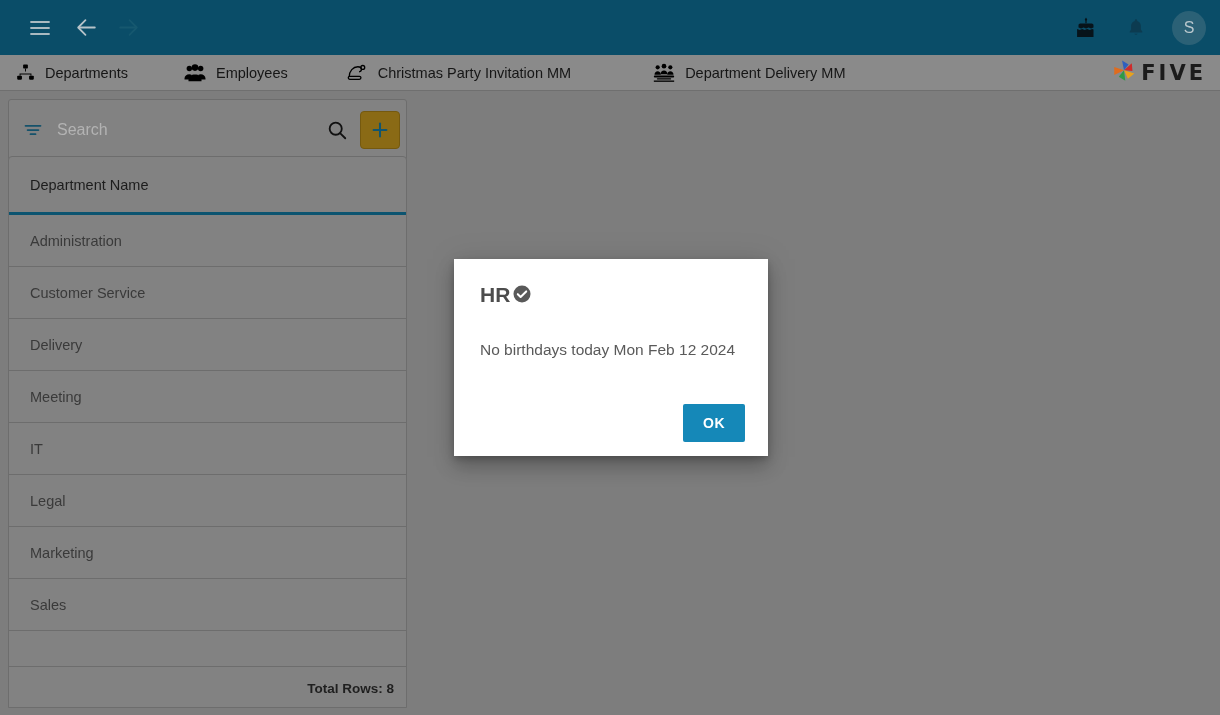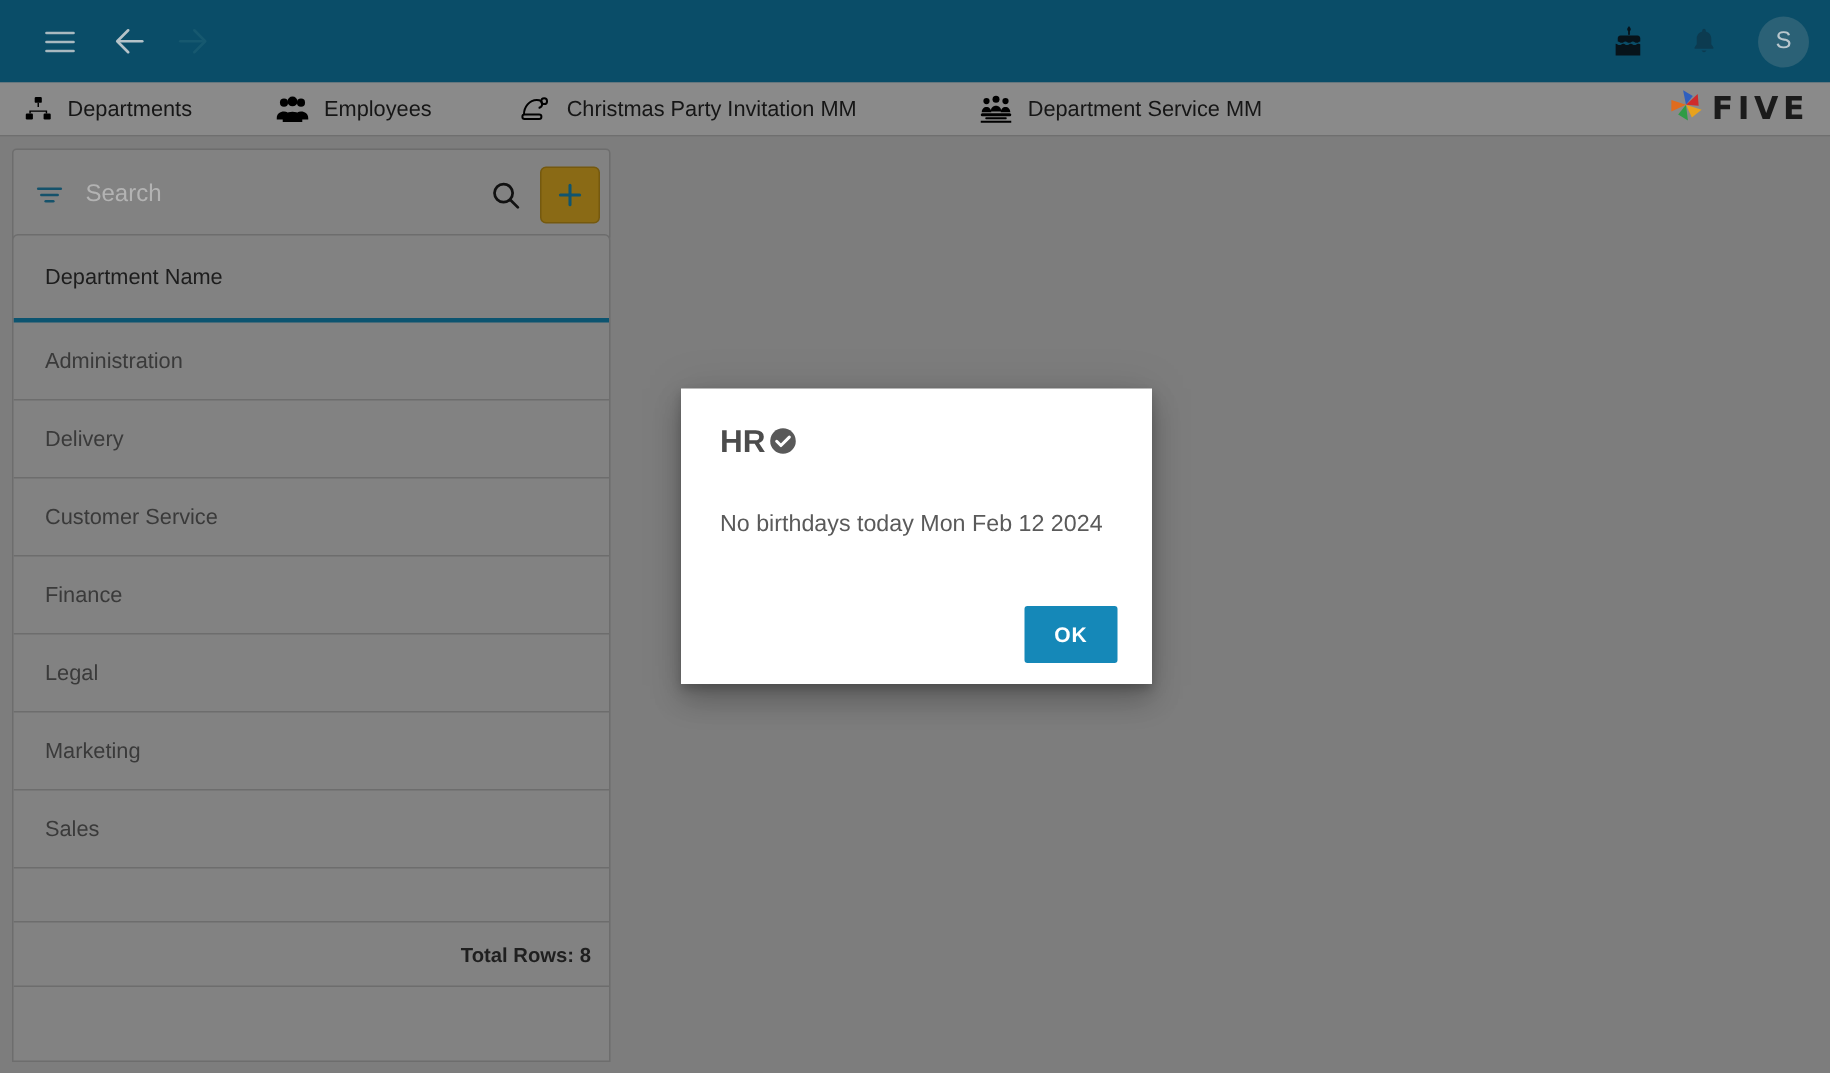--- a/index.html
+++ b/index.html
@@ -253,21 +253,21 @@
         <circle cx="13" cy="3.8" r="2.8"></circle>
         <circle cx="20.6" cy="5.2" r="2.5"></circle>
         <path d="M1.6 14.2c0-2.6 1.7-4.2 3.8-4.2s3.8 1.6 3.8 4.2z"></path>
         <path d="M8.8 13.6c0-2.9 1.9-4.6 4.2-4.6s4.2 1.7 4.2 4.6z"></path>
         <path d="M16.8 14.2c0-2.6 1.7-4.2 3.8-4.2s3.8 1.6 3.8 4.2z"></path>
         <rect x="0.8" y="15" width="24.4" height="2.4" rx="1.2"></rect>
         <rect x="4.4" y="18.2" width="17.2" height="1.5" rx=".7"></rect>
         <rect x="0.8" y="21" width="24.4" height="1.6"></rect>
       </svg>
     </span>
-    <span>Department Service MM</span>
+    <span>Department Delivery MM</span>
   </div>
 
   <div class="brand">
     <span>
       <svg width="26" height="26" viewBox="0 0 40 40">
         <polygon points="20,19 17,4 27,10" fill="#2f5fbf"></polygon>
         <polygon points="20,19 32,8 33,20" fill="#cf2b2b"></polygon>
         <polygon points="20,19 36,24 26,32" fill="#e8a21c"></polygon>
         <polygon points="20,19 22,35 12,29" fill="#2e9b45"></polygon>
         <polygon points="20,19 5,26 5,14" fill="#e06c1e"></polygon>
@@ -302,27 +302,30 @@
 
 <div class="listpanel">
   <div class="list-head">
     <span>Department Name</span>
   </div>
 
   <div class="list-row">
     <span>Administration</span>
     </div>
   <div class="list-row">
+    <span>Customer Service</span>
+    </div>
+  <div class="list-row">
     <span>Delivery</span>
     </div>
   <div class="list-row">
-    <span>Customer Service</span>
-    </div>
-  <div class="list-row">
-    <span>Finance</span>
+    <span>Meeting</span>
+    </div>
+  <div class="list-row">
+    <span>IT</span>
     </div>
   <div class="list-row">
     <span>Legal</span>
     </div>
   <div class="list-row">
     <span>Marketing</span>
     </div>
   <div class="list-row">
     <span>Sales</span>
     </div>

